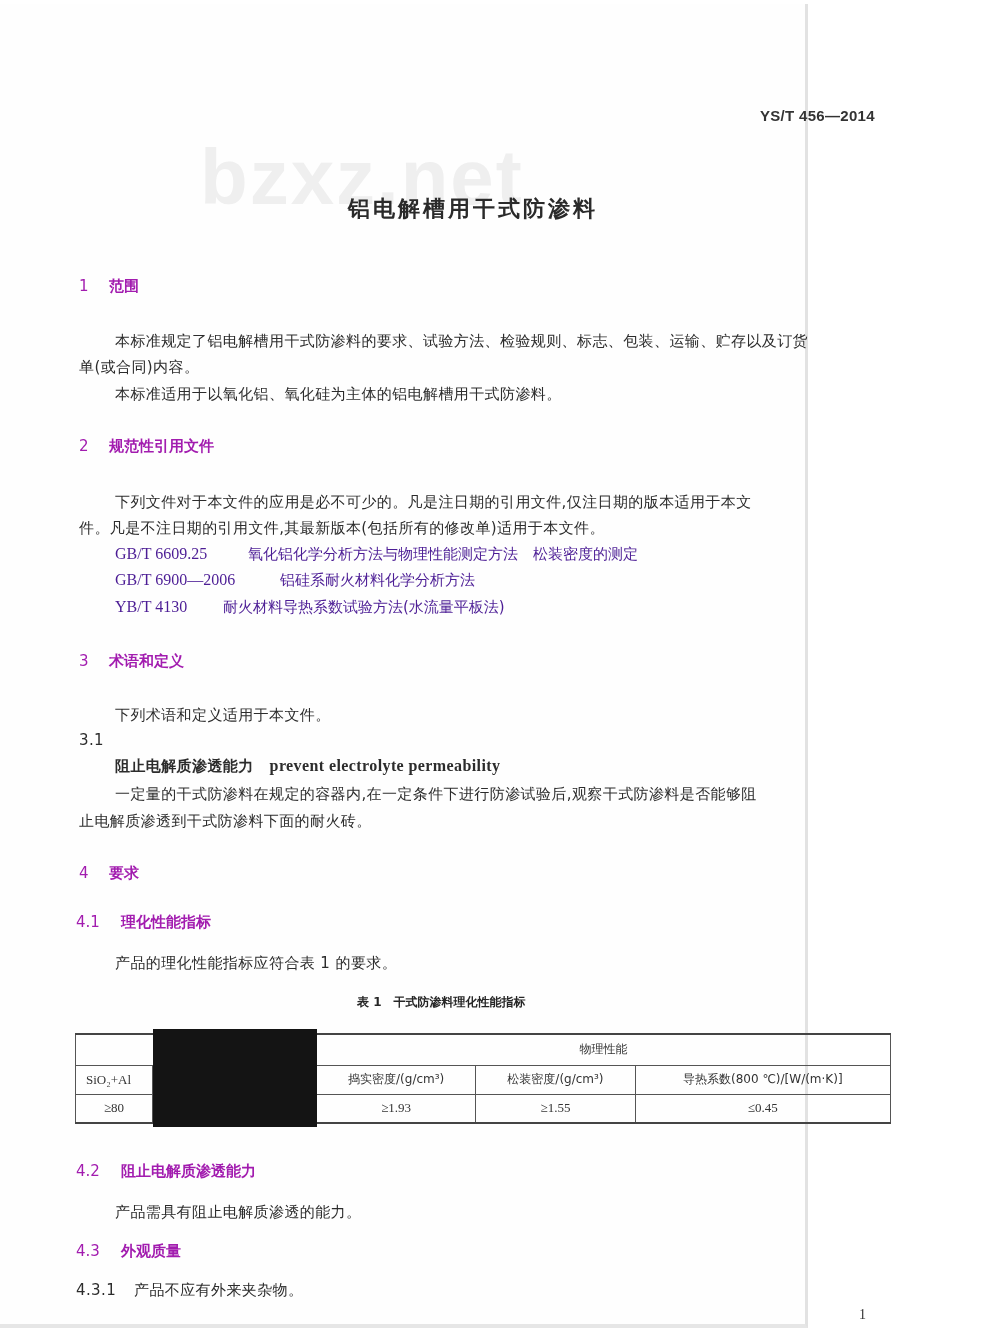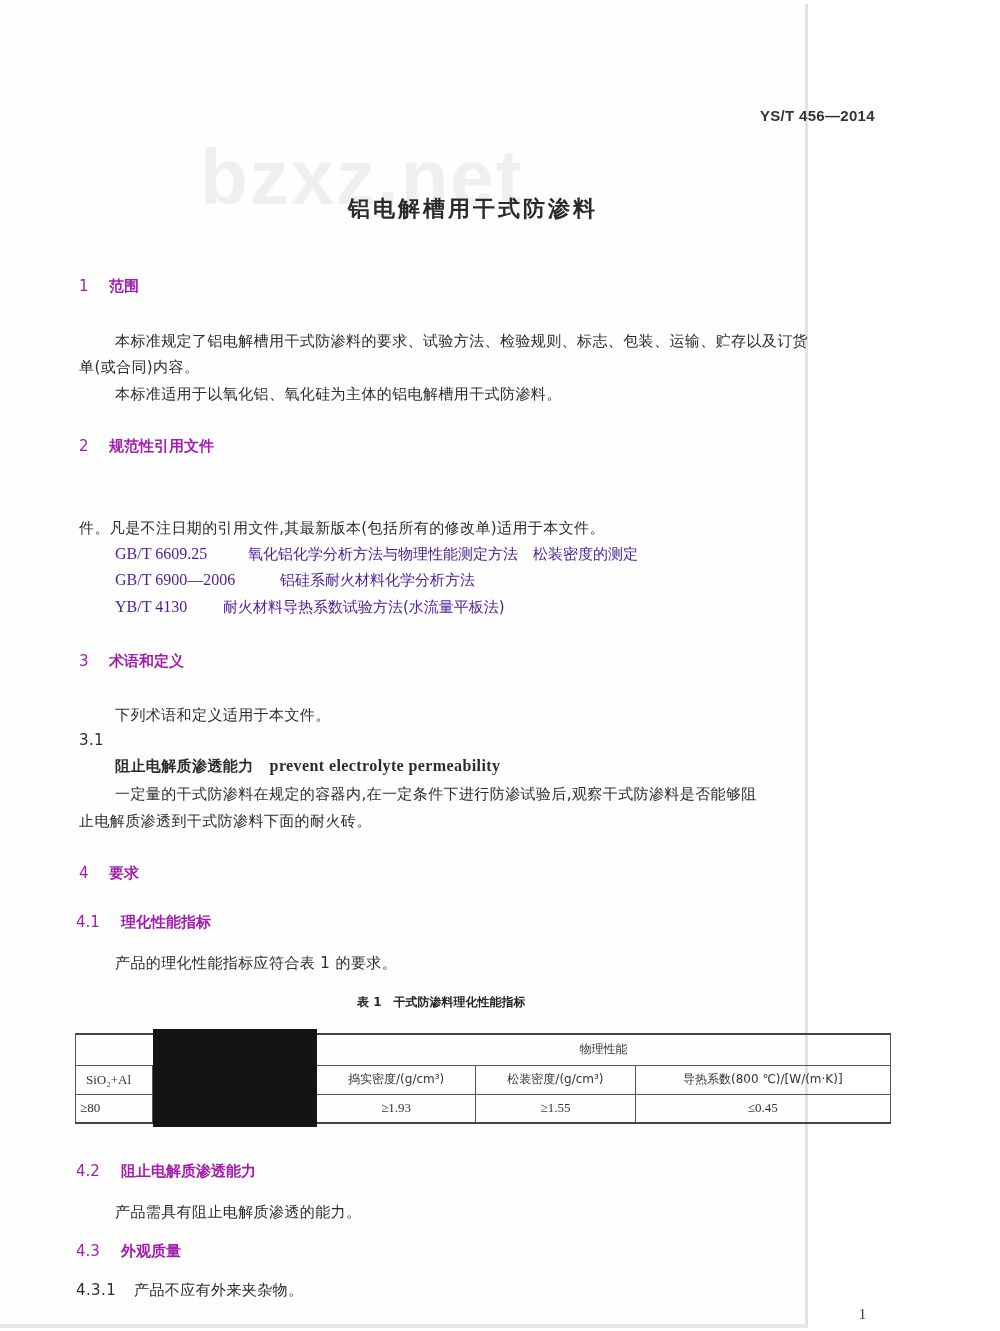--- a/index.html
+++ b/index.html
@@ -80,20 +80,21 @@
   <div class="abs h1" style="left:79px; top:273px;">
     <span class="num">1</span><span>范围</span>
   </div>
   <div class="abs p" style="left:115px; top:328px;">本标准规定了铝电解槽用干式防渗料的要求、试验方法、检验规则、标志、包装、运输、贮存以及订货</div>
   <div class="abs p" style="left:79px; top:354px;">单(或合同)内容。</div>
   <div class="abs p" style="left:115px; top:381px;">本标准适用于以氧化铝、氧化硅为主体的铝电解槽用干式防渗料。</div>
 
   <div class="abs h1" style="left:79px; top:433px;">
     <span class="num">2</span><span>规范性引用文件</span>
   </div>
+  <div class="abs p" style="left:115px; top:489px;">下列文件对于本文件的应用是必不可少的。凡是注日期的引用文件,仅注日期的版本适用于本文</div>
   <div class="abs p" style="left:79px; top:515px;">件。凡是不注日期的引用文件,其最新版本(包括所有的修改单)适用于本文件。</div>
 
   <div class="abs ref" style="left:115px; top:541px;">
     <span class="code" style="width:133px;">GB/T 6609.25</span><span>氧化铝化学分析方法与物理性能测定方法　松装密度的测定</span>
   </div>
   <div class="abs ref" style="left:115px; top:567px;">
     <span class="code" style="width:165px;">GB/T 6900—2006</span><span>铝硅系耐火材料化学分析方法</span>
   </div>
   <div class="abs ref" style="left:115px; top:594px;">
     <span class="code" style="width:108px;">YB/T 4130</span><span>耐火材料导热系数试验方法(水流量平板法)</span>
@@ -127,21 +128,21 @@
       <td colspan="3">物理性能</td>
     </tr>
     <tr>
       <td class="chem">SiO₂+Al</td>
       <td class="hidden-col"></td>
       <td>捣实密度/(g/cm³)</td>
       <td>松装密度/(g/cm³)</td>
       <td>导热系数(800 ℃)/[W/(m·K)]</td>
     </tr>
     <tr>
-      <td class="val" style="text-align:left; ">≥80</td>
+      <td class="val" style="text-align:center; ">≥80</td>
       <td class="val"></td>
       <td class="val">≥1.93</td>
       <td class="val">≥1.55</td>
       <td class="val">≤0.45</td>
     </tr>
   </tbody>
     </table>
   <div class="redaction"></div>
 
   <div class="abs h1 h2" style="left:76px; top:1158px;">

